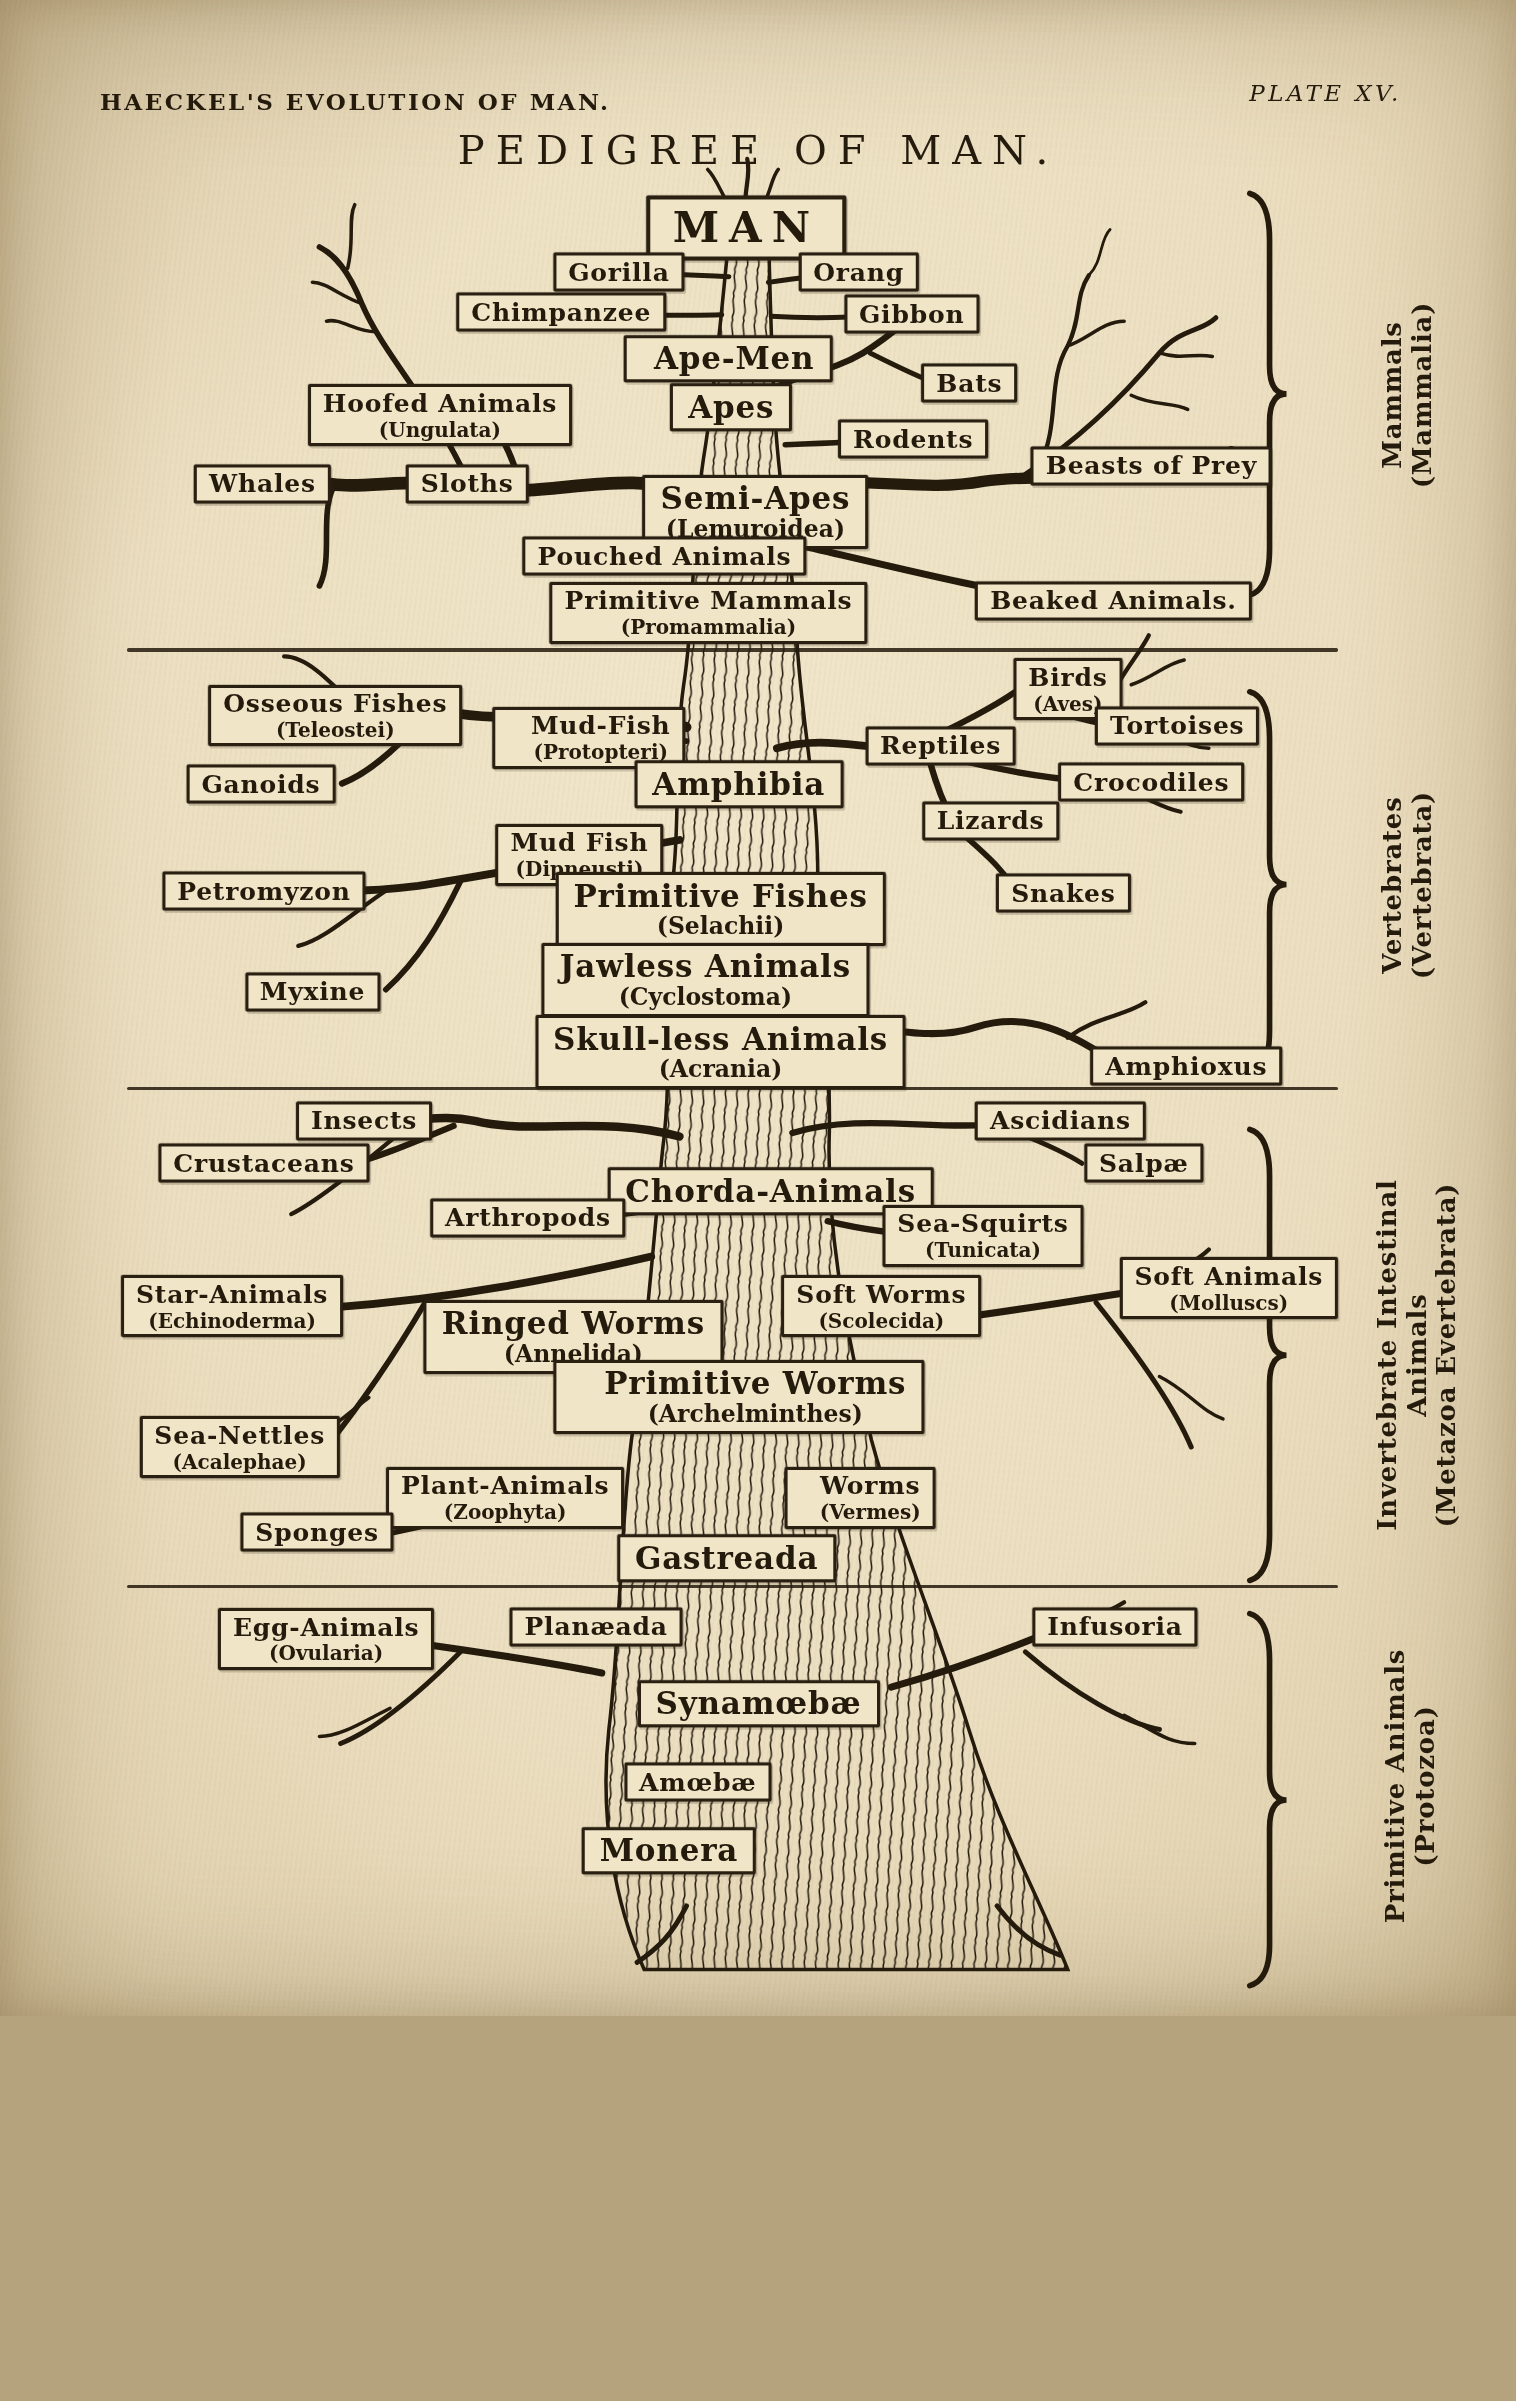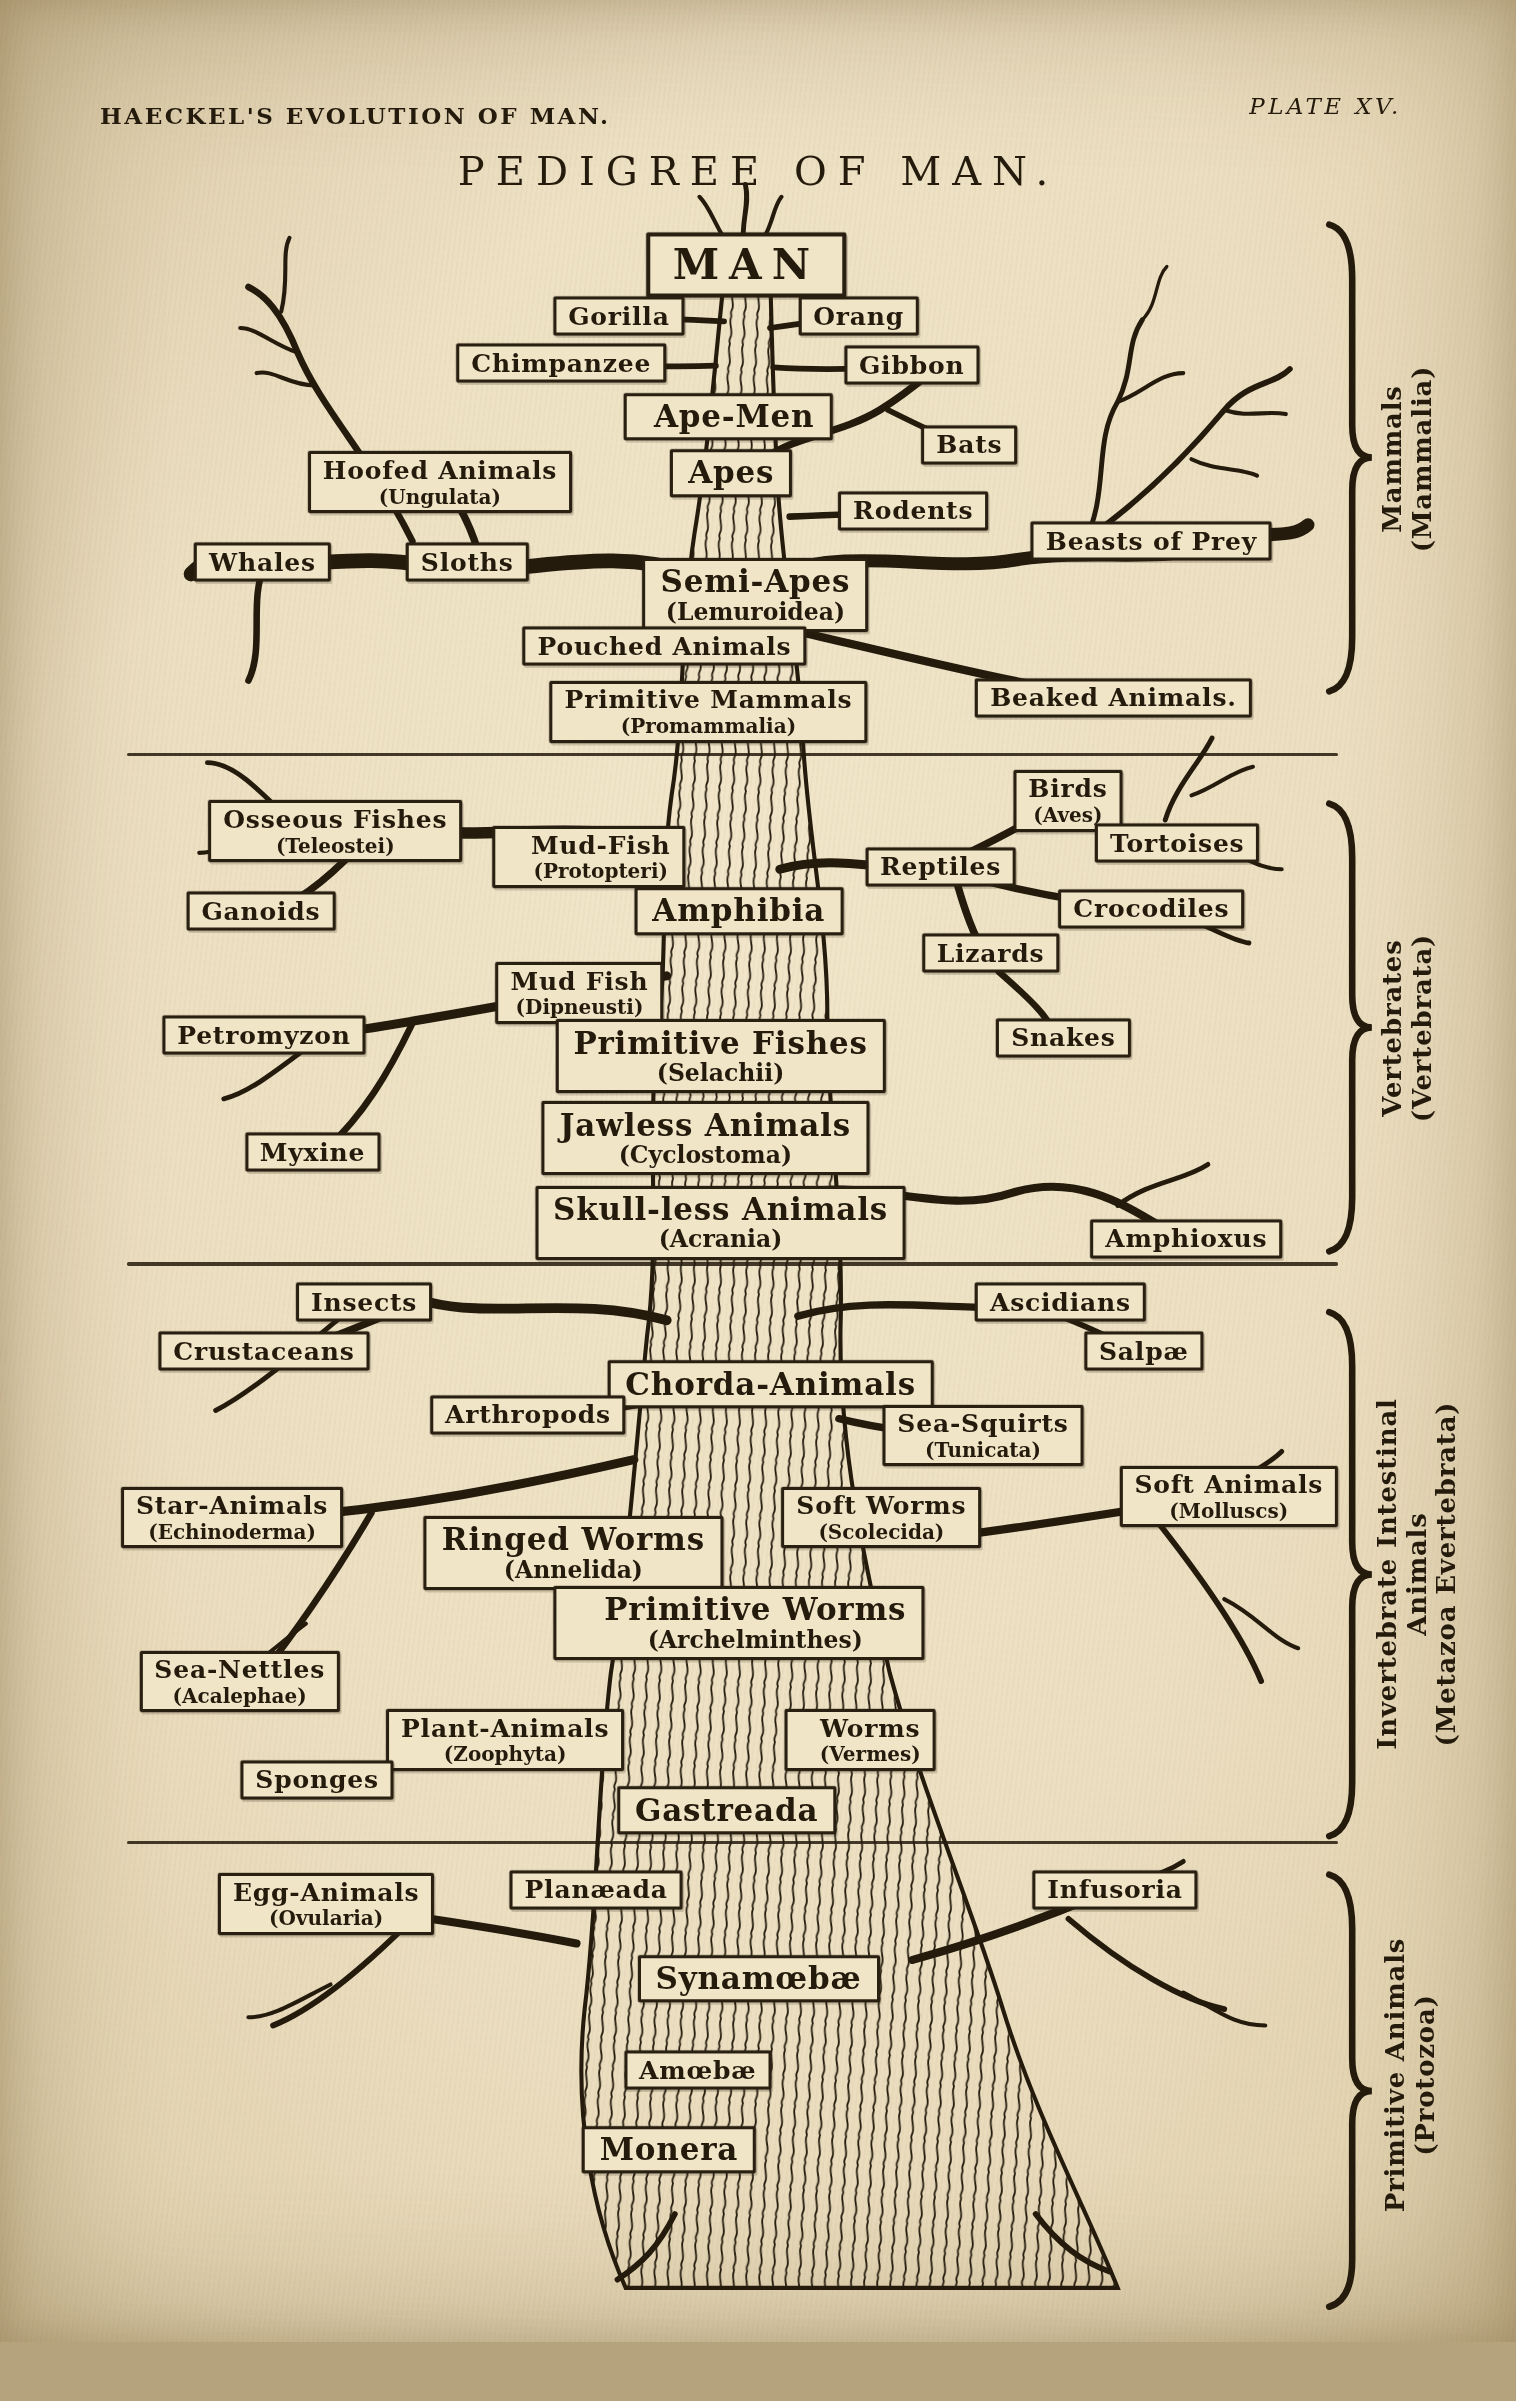--- a/index.html
+++ b/index.html
@@ -1,17 +1,17 @@
 <!DOCTYPE html>
 <html style="font-size:13.5px"><head>
 <meta charset="utf-8">
 <style>
   html,body{margin:0;padding:0;background:#b5a37d;}
   #page{
-    position:relative;width:1517px;height:2342px;overflow:hidden;
+    position:relative;width:1517px;height:2016px;overflow:hidden;
     font-family:"DejaVu Serif",serif;color:#241b0d;
     background:
       linear-gradient(135deg, rgba(124,96,46,.16), rgba(124,96,46,0) 20%),
       repeating-linear-gradient(97deg, rgba(110,85,40,.03) 0 1.7px, rgba(0,0,0,0) 1.7px 5px),
       radial-gradient(ellipse at 48% 38%, #f1e6ca 0%, #ecdfc1 55%, #e2d3b1 82%, #d2c19c 100%);
     box-shadow: inset 0 0 160px rgba(92,66,24,.33), inset 0 0 39px rgba(92,66,24,.18);
   }
   .hdr-left{position:absolute;left:6.6%;top:4.35%;font-size:23px;font-weight:bold;letter-spacing:2.5px;white-space:nowrap;}
   .hdr-right{position:absolute;right:7.6%;top:3.95%;font-size:23px;font-style:italic;letter-spacing:3.4px;white-space:nowrap;}
   .title{position:absolute;left:50%;top:6.3%;transform:translateX(-50%);font-size:40px;letter-spacing:11px;white-space:nowrap;}

